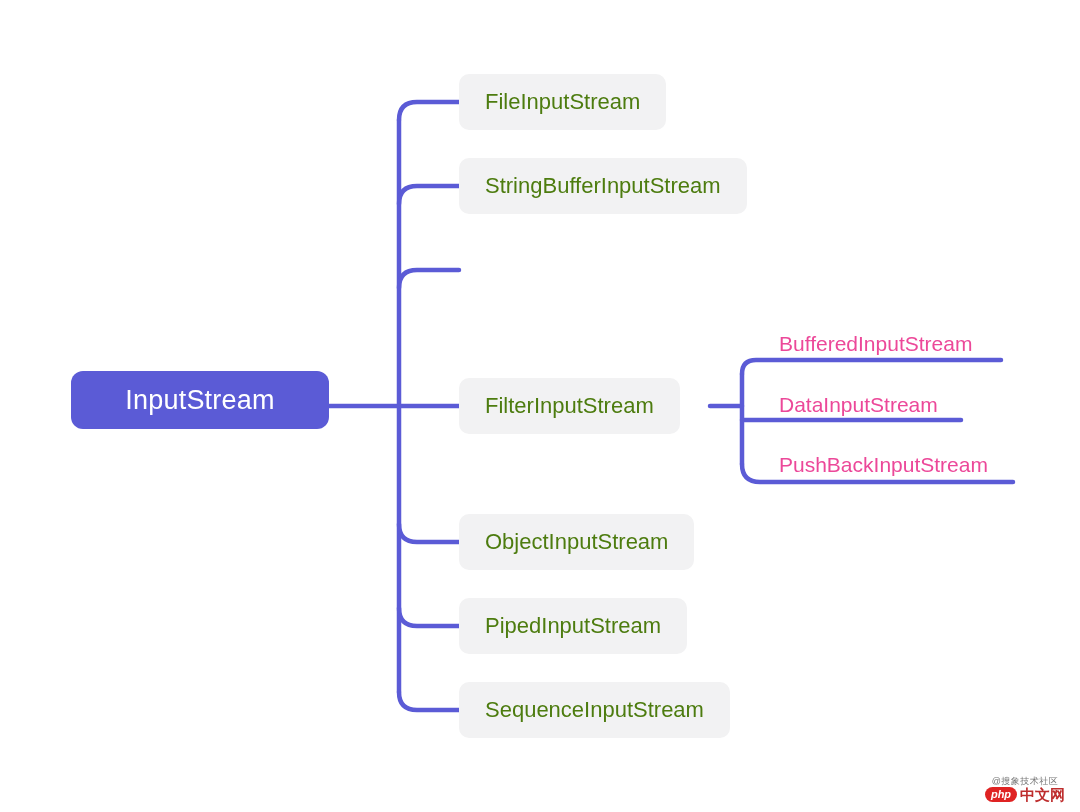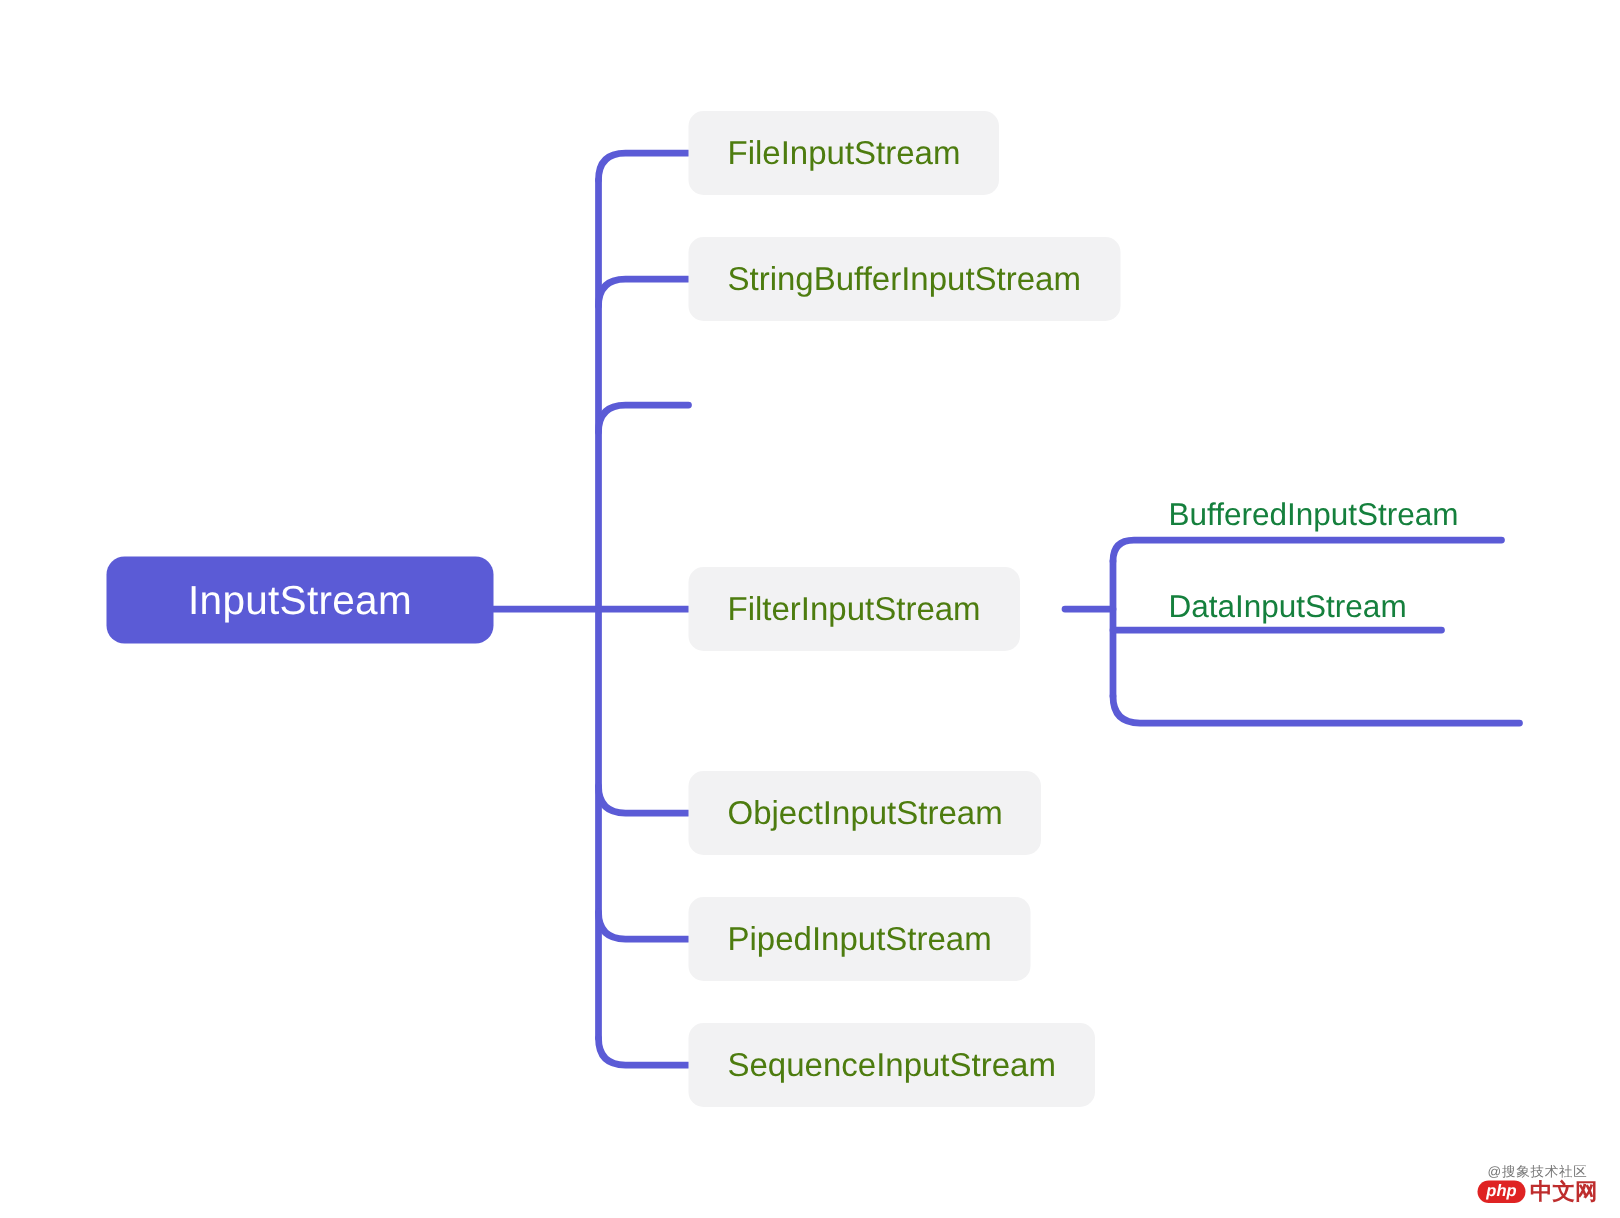--- a/index.html
+++ b/index.html
@@ -75,21 +75,21 @@
 
   
   .l3-node {
     position: absolute;
     height: 34px;
     display: flex;
     align-items: center;
     box-sizing: border-box;
   }
   .l3-node .l3-label {
-    color: #15803d;
+    color: #ec4899;
     font-size: 21px;
     font-weight: 400;
     white-space: nowrap;
   }
 
   
   .watermark {
     position: absolute;
     left: 975px;
     top: 776px;
@@ -200,20 +200,23 @@
   </div>
 
   <div class="l3-node" style="left:779px; top:327px;">
     <span class="l3-label">BufferedInputStream</span>
   </div>
 
   <div class="l3-node" style="left:779px; top:388px;">
     <span class="l3-label">DataInputStream</span>
   </div>
 
+  <div class="l3-node" style="left:779px; top:448px;">
+    <span class="l3-label">PushBackInputStream</span>
+  </div>
 
   <div class="watermark">
     <span class="wm-top">@搜象技术社区</span>
     <span class="wm-bottom">
       <span class="wm-php">php</span>
       <span class="wm-cn">中文网</span>
     </span>
   </div>
 
 </div>

